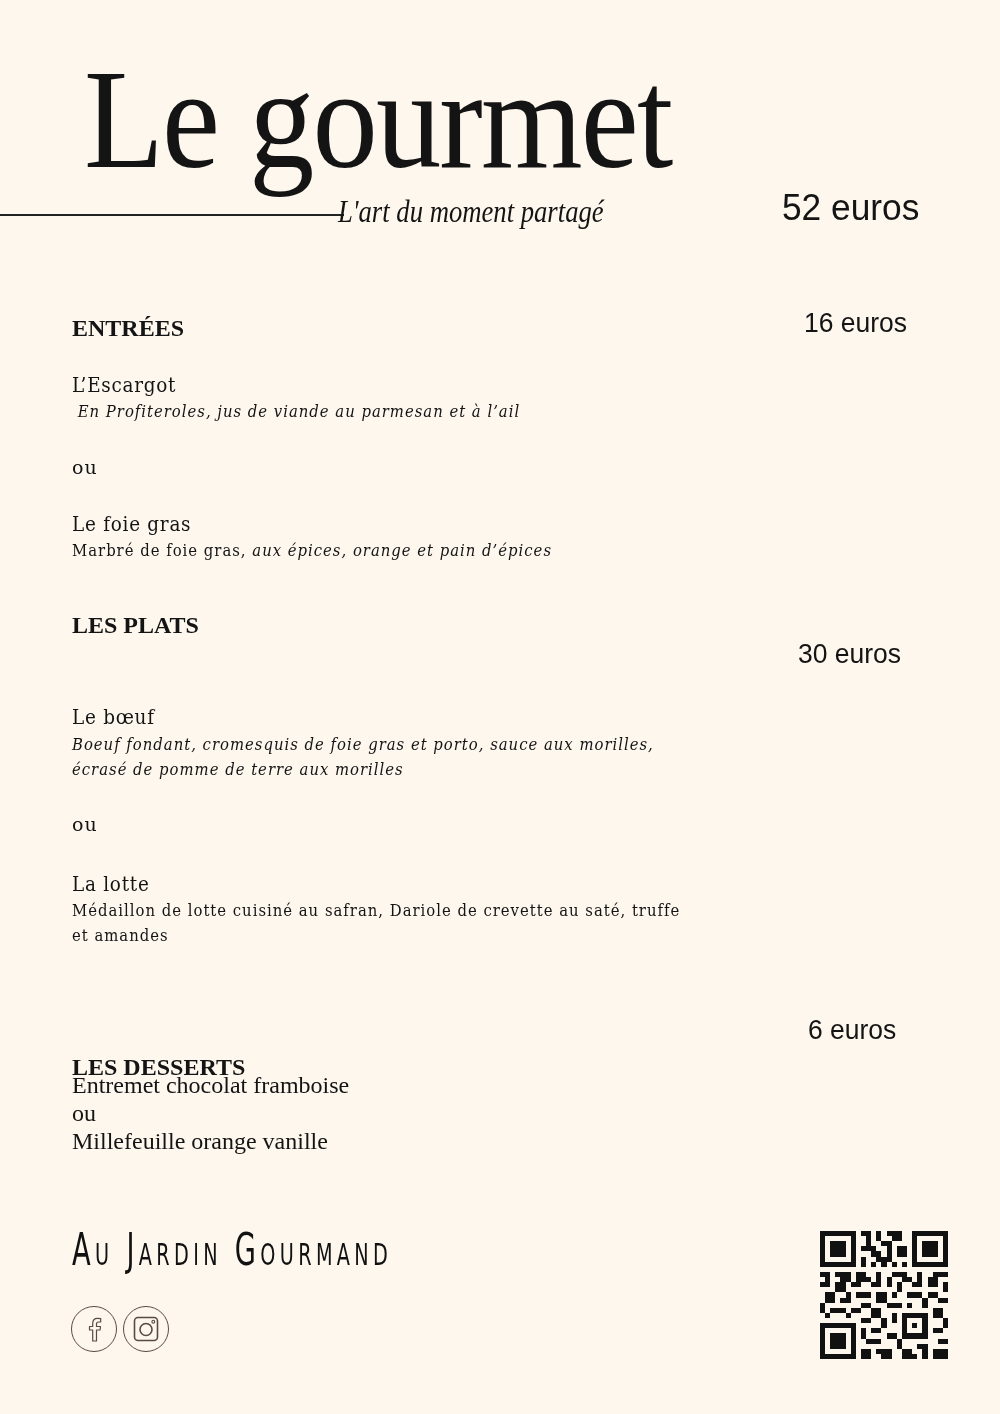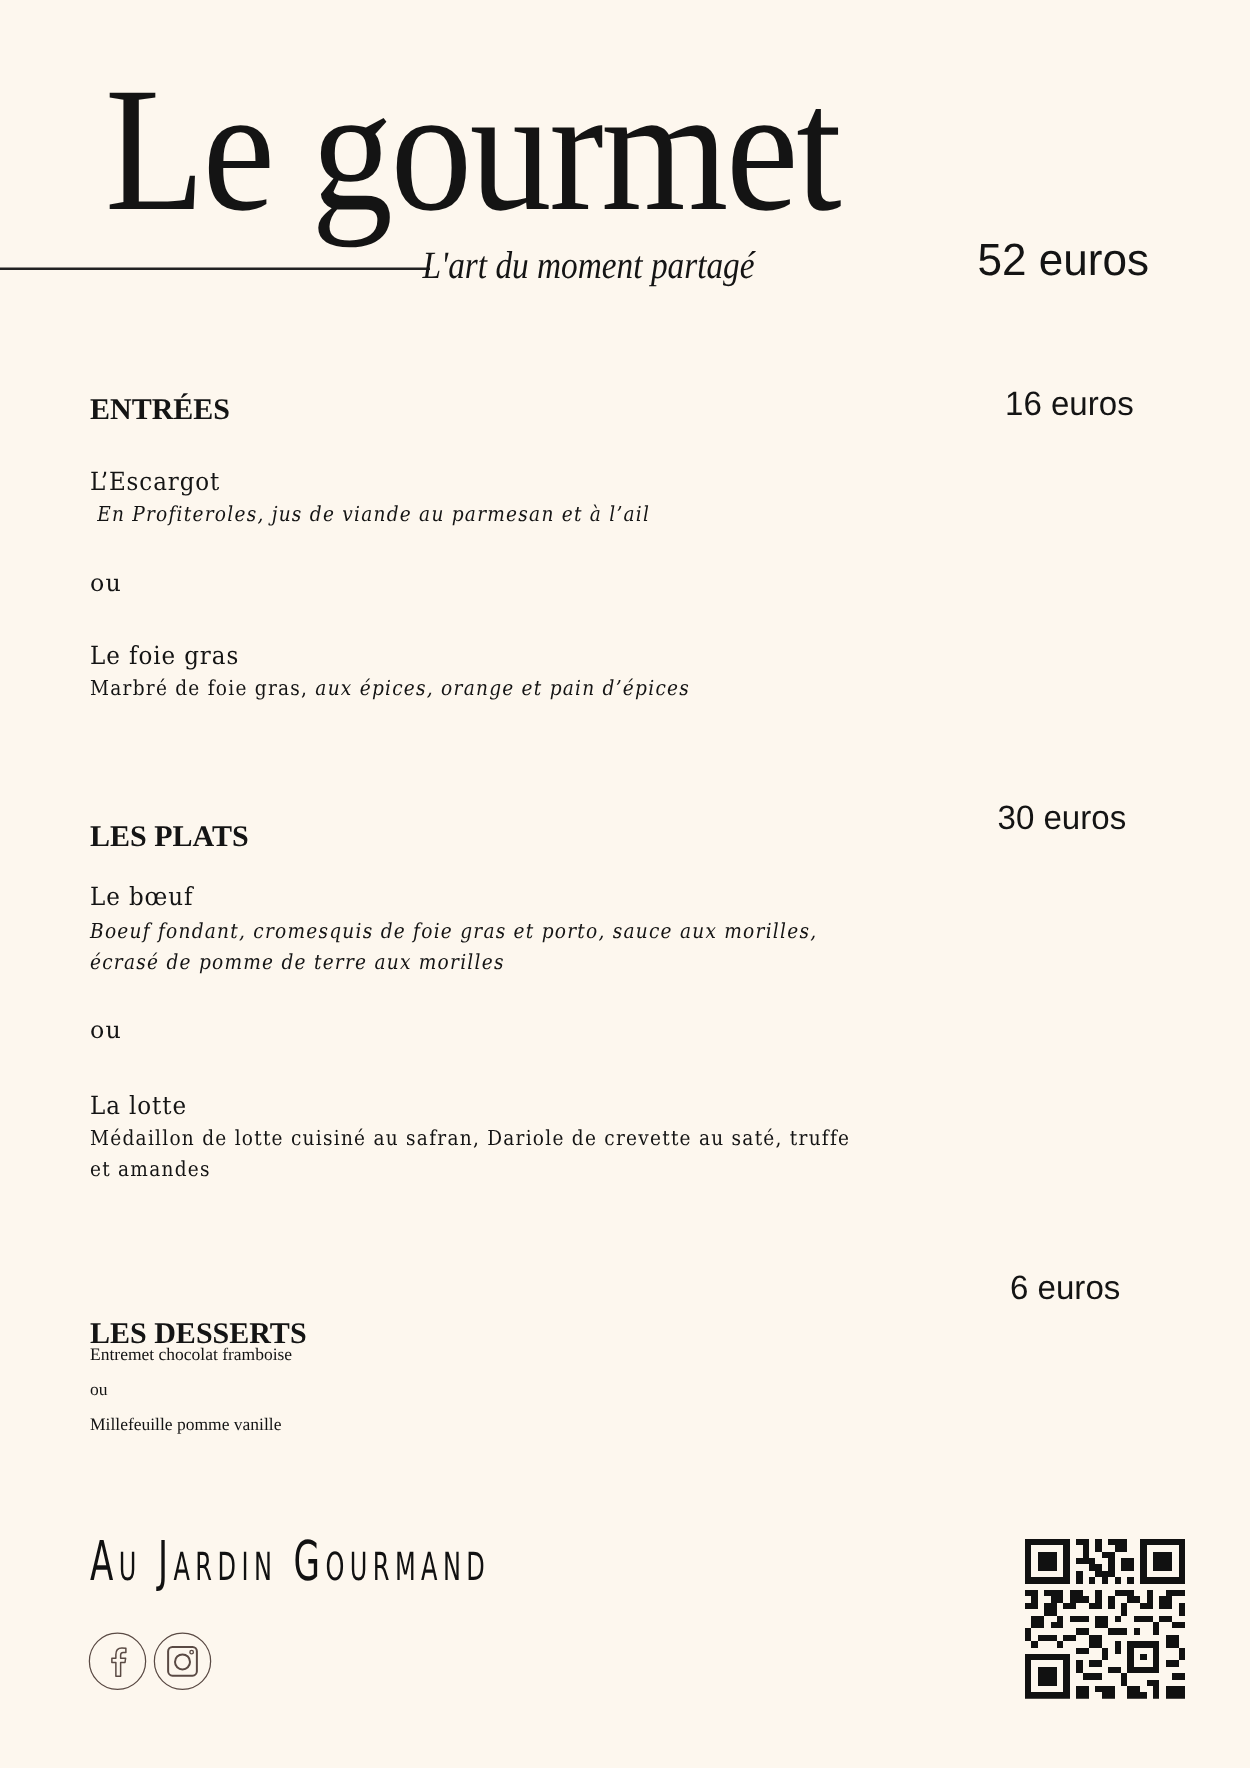--- a/index.html
+++ b/index.html
@@ -32,21 +32,21 @@
       left: 72px; font-family: "DejaVu Serif", serif; font-size: 20px; letter-spacing: 0.8px;
       line-height: 1; transform: scaleX(0.92); transform-origin: left top;
     }
     .desc {
       left: 72px; font-family: "DejaVu Serif", serif; font-size: 16.5px; letter-spacing: 1.1px;
       line-height: 25px; transform: scaleX(0.9); transform-origin: left top; width: 800px;
     }
     .desc i { font-style: italic; }
     .or { left: 72px; font-size: 19px; letter-spacing: 1px; line-height: 1; }
     .dessert {
-      left: 72px; font-family: "Liberation Serif", serif; font-size: 14px; line-height: 28px;
+      left: 72px; font-family: "Liberation Serif", serif; font-size: 24px; line-height: 28px;
     }
     .brand {
       left: 72px; top: 1228px; font-family: "DejaVu Sans", sans-serif; font-weight: normal;
       font-size: 44px; letter-spacing: 7px; line-height: 1; font-variant: small-caps;
       transform: scaleX(0.62); transform-origin: left top; color: #111;
     }
     .social { top: 1306px; width: 46px; height: 46px; border: 1.5px solid #5a4a44;
       border-radius: 50%; box-sizing: border-box; display: flex; align-items: center; justify-content: center; cursor: pointer; }
     .qr { left: 820px; top: 1231px; width: 128px; height: 128px; }
   </style>
@@ -62,39 +62,39 @@
 <div class="abs price price-sec" style="left:804px; top:310px;">16 euros</div>
 
 <div class="abs dish" style="top:375px;">L’Escargot</div>
 <div class="abs desc" style="top:399px; font-style:italic; white-space:pre;"> En Profiteroles, jus de viande au parmesan et à l’ail</div>
 
 <div class="abs or" style="top:458px;">ou</div>
 
 <div class="abs dish" style="top:514px;">Le foie gras</div>
 <div class="abs desc" style="top:538px;"><span style="white-space:pre;">Marbré de foie gras, </span><i>aux épices, orange et pain d’épices</i></div>
 
-<div class="abs sec-title" style="top:658px;">LES PLATS</div>
+<div class="abs sec-title" style="top:613px;">LES PLATS</div>
 <div class="abs price price-sec" style="left:798px; top:641px;">30 euros</div>
 
 <div class="abs dish" style="top:707px;">Le bœuf</div>
 <div class="abs desc" style="top:732px; font-style:italic;">Boeuf fondant, cromesquis de foie gras et porto, sauce aux morilles,</div>
 <div class="abs desc" style="top:757px; font-style:italic;">écrasé de pomme de terre aux morilles</div>
 
 <div class="abs or" style="top:815px;">ou</div>
 
 <div class="abs dish" style="top:874px;">La lotte</div>
 <div class="abs desc" style="top:898px;">Médaillon de lotte cuisiné au safran, Dariole de crevette au saté, truffe</div>
 <div class="abs desc" style="top:923px;">et amandes</div>
 
 <div class="abs sec-title" style="top:1055px;">LES DESSERTS</div>
 <div class="abs price price-sec" style="left:808px; top:1017px;">6 euros</div>
 
 <div class="abs dessert" style="top:1071px;">Entremet chocolat framboise</div>
 <div class="abs dessert" style="top:1099px;">ou</div>
-<div class="abs dessert" style="top:1127px;">Millefeuille pomme vanille</div>
+<div class="abs dessert" style="top:1127px;">Millefeuille orange vanille</div>
 
 <div class="abs brand">Au Jardin Gourmand</div>
 
 <a class="abs social" style="left:71px;">
   <svg width="20" height="26" viewBox="0 0 20 26">
     <path d="M12.5 25 V14 H16 L16.5 10.5 H12.5 V8 C12.5 6.8 13 6 14.5 6 H16.7 V2.6 C15.8 2.4 14.6 2.3 13.5 2.3 C10.5 2.3 8.7 4.1 8.7 7.5 V10.5 H5.5 V14 H8.7 V25 Z" fill="none" stroke="#5a4a44" stroke-width="1.2" stroke-linejoin="round"></path>
   </svg>
 </a>
 <a class="abs social" style="left:123px;">
   <svg width="28" height="28" viewBox="0 0 28 28">

